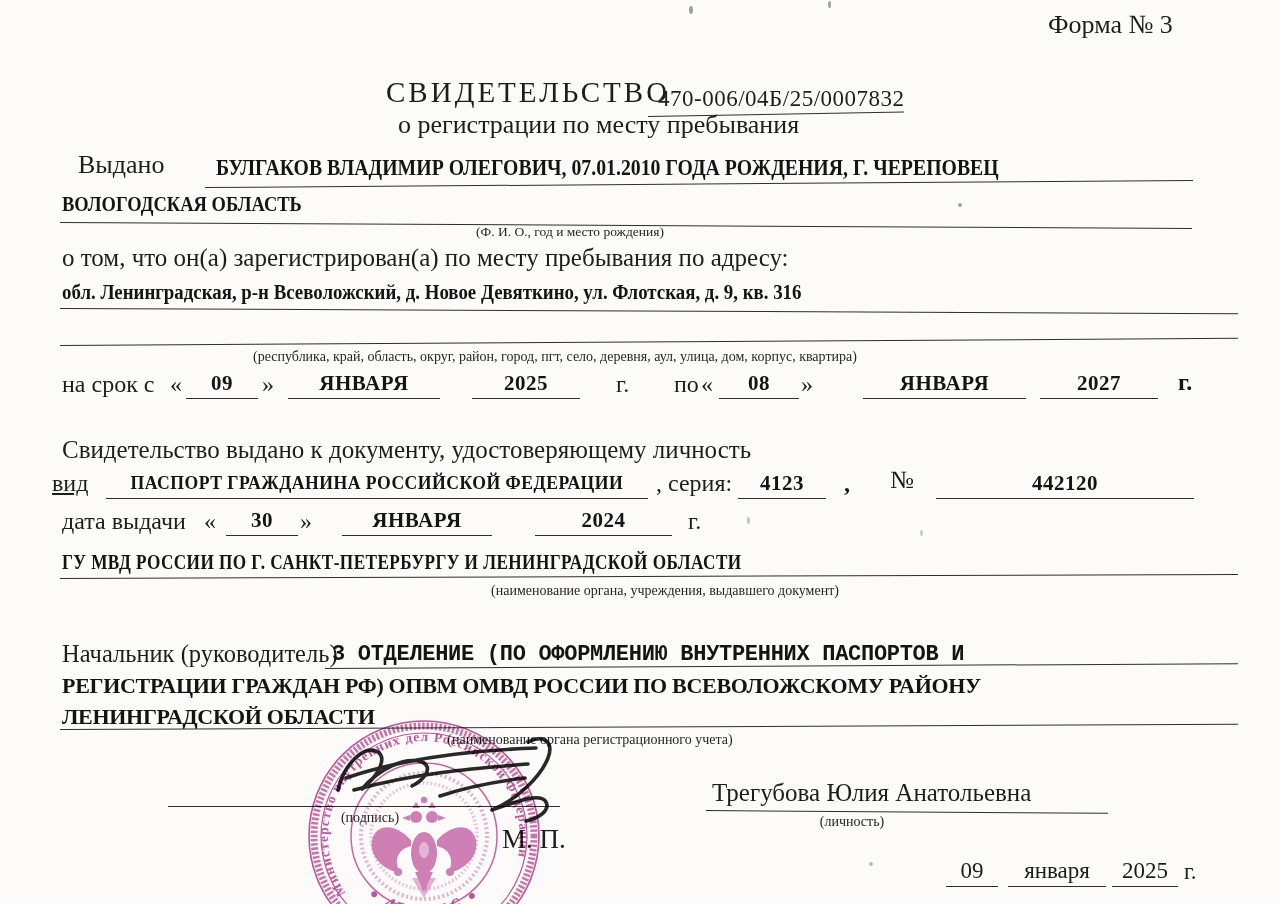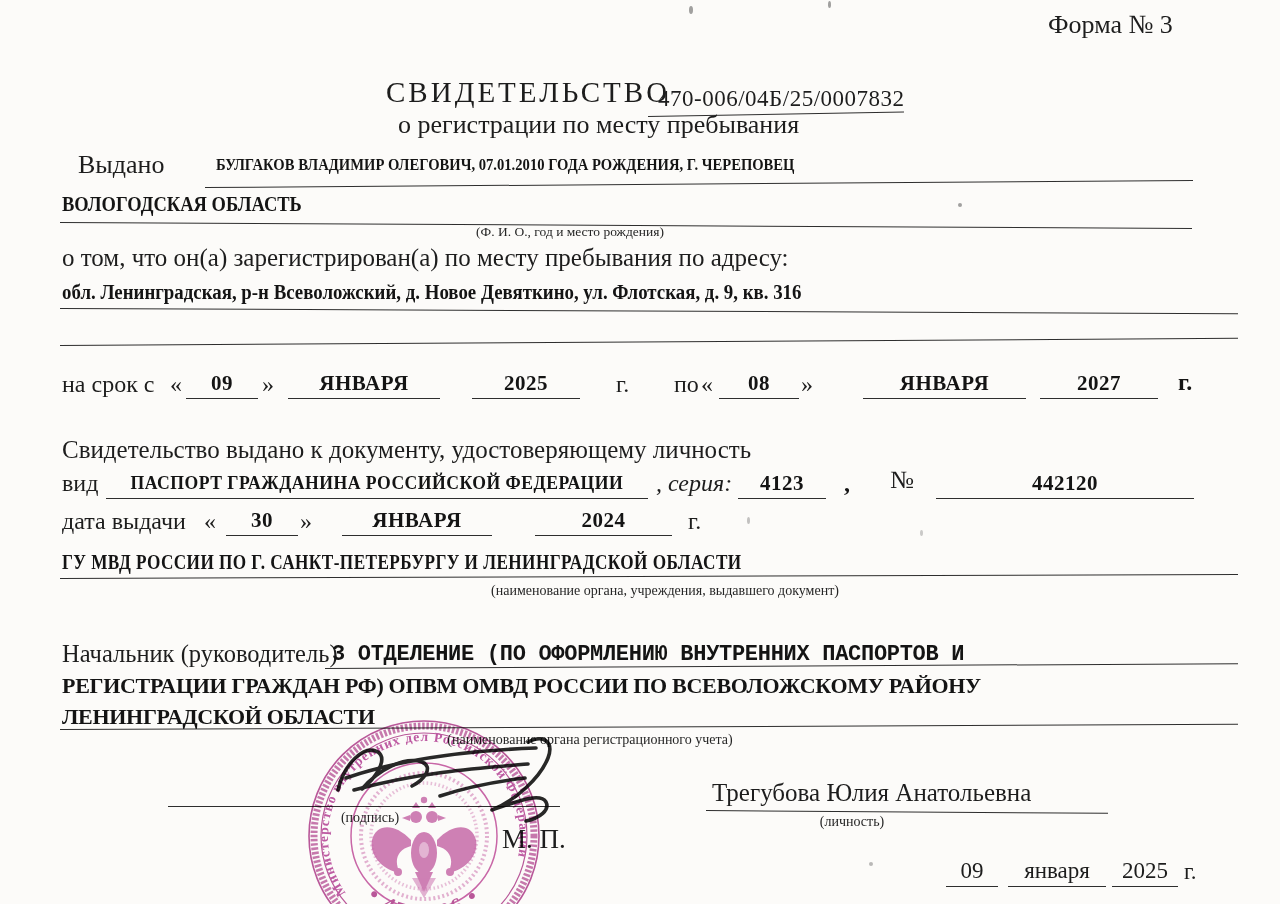--- a/index.html
+++ b/index.html
@@ -26,50 +26,51 @@
 
 <div class="page">
 
   <div class="abs big" style="left:1048px;top:10px;">Форма № 3</div>
   <div class="abs" style="left:386px;top:76px;font-size:29px;letter-spacing:3px;">СВИДЕТЕЛЬСТВО</div>
   <div class="abs" style="left:658px;top:86px;font-size:23px;letter-spacing:.5px;">470-006/04Б/25/0007832</div>
   <div class="rule" style="left:648px;top:116px;width:256px;transform:rotate(-1deg);"></div>
   <div class="abs big" style="left:398px;top:110px;">о регистрации по месту пребывания</div>
 
   <div class="abs big" style="left:78px;top:150px;">Выдано</div>
-  <div class="abs" style="left:216px;top:155px;font-size:17px;"><span class="bold sq86">БУЛГАКОВ ВЛАДИМИР ОЛЕГОВИЧ, 07.01.2010 ГОДА РОЖДЕНИЯ, Г. ЧЕРЕПОВЕЦ</span></div>
+  <div class="abs" style="left:216px;top:155px;font-size:23px;"><span class="bold sq86">БУЛГАКОВ ВЛАДИМИР ОЛЕГОВИЧ, 07.01.2010 ГОДА РОЖДЕНИЯ, Г. ЧЕРЕПОВЕЦ</span></div>
   <div class="rule" style="left:205px;top:187px;width:988px;transform:rotate(-.4deg);"></div>
   <div class="abs" style="left:62px;top:192px;font-size:21.5px;"><span class="bold sq86">ВОЛОГОДСКАЯ ОБЛАСТЬ</span></div>
   <div class="rule" style="left:60px;top:222px;width:1132px;transform:rotate(.3deg);"></div>
   <div class="cap" style="left:420px;top:224px;width:300px;font-size:13.5px;">(Ф. И. О., год и место рождения)</div>
 
   <div class="abs" style="left:62px;top:244px;font-size:25px;">о том, что он(а) зарегистрирован(а) по месту пребывания по адресу:</div>
   <div class="abs" style="left:62px;top:281px;font-size:20.5px;"><span class="bold sq92">обл. Ленинградская, р-н Всеволожский, д. Новое Девяткино, ул. Флотская, д. 9, кв. 316</span></div>
   <div class="rule" style="left:60px;top:308px;width:1178px;transform:rotate(.25deg);"></div>
   <div class="rule" style="left:60px;top:345px;width:1178px;transform:rotate(-.35deg);"></div>
+  <div class="cap" style="left:250px;top:349px;width:610px;">(республика, край, область, округ, район, город, пгт, село, деревня, аул, улица, дом, корпус, квартира)</div>
 
   <div class="abs lbl" style="left:62px;top:371px;">на срок с</div>
   <span class="abs quote" style="left:170px;top:371px;">«</span>
   <span class="uslot" style="left:186px;top:368px;width:72px;"><span class="v">09</span></span>
   <span class="abs quote" style="left:262px;top:371px;">»</span>
   <span class="uslot" style="left:288px;top:368px;width:152px;"><span class="v">ЯНВАРЯ</span></span>
   <span class="uslot" style="left:472px;top:368px;width:108px;"><span class="v">2025</span></span>
   <span class="abs lbl" style="left:616px;top:371px;">г.</span>
   <span class="abs lbl" style="left:674px;top:371px;">по</span>
   <span class="abs quote" style="left:701px;top:371px;">«</span>
   <span class="uslot" style="left:719px;top:368px;width:80px;"><span class="v">08</span></span>
   <span class="abs quote" style="left:801px;top:371px;">»</span>
   <span class="uslot" style="left:863px;top:368px;width:163px;"><span class="v">ЯНВАРЯ</span></span>
   <span class="uslot" style="left:1040px;top:368px;width:118px;"><span class="v">2027</span></span>
   <span class="abs lbl bold" style="left:1178px;top:369px;">г.</span>
 
   <div class="abs" style="left:62px;top:436px;font-size:25px;">Свидетельство выдано к документу, удостоверяющему личность</div>
-  <div class="abs lbl" style="left:62px;top:470px;">вид</div>
+  <div class="abs lbl" style="left:52px;top:470px;text-decoration:underline;">вид</div>
   <span class="uslot" style="left:106px;top:468px;width:542px;"><span class="v" style="font-size:19px;display:inline-block;transform:scaleX(.93);">ПАСПОРТ ГРАЖДАНИНА РОССИЙСКОЙ ФЕДЕРАЦИИ</span></span>
-  <span class="abs lbl" style="left:656px;top:470px;font-style:italic;">, серия:</span>
+  <span class="abs lbl" style="left:656px;top:470px;">, серия:</span>
   <span class="uslot" style="left:738px;top:468px;width:88px;"><span class="v">4123</span></span>
   <span class="abs lbl bold" style="left:844px;top:470px;">,</span>
   <span class="abs" style="left:890px;top:466px;font-size:25px;">№</span>
   <span class="uslot" style="left:936px;top:468px;width:258px;"><span class="v">442120</span></span>
 
   <div class="abs lbl" style="left:62px;top:508px;">дата выдачи</div>
   <span class="abs quote" style="left:204px;top:508px;">«</span>
   <span class="uslot" style="left:226px;top:505px;width:72px;"><span class="v">30</span></span>
   <span class="abs quote" style="left:300px;top:508px;">»</span>
   <span class="uslot" style="left:342px;top:505px;width:150px;"><span class="v">ЯНВАРЯ</span></span>

